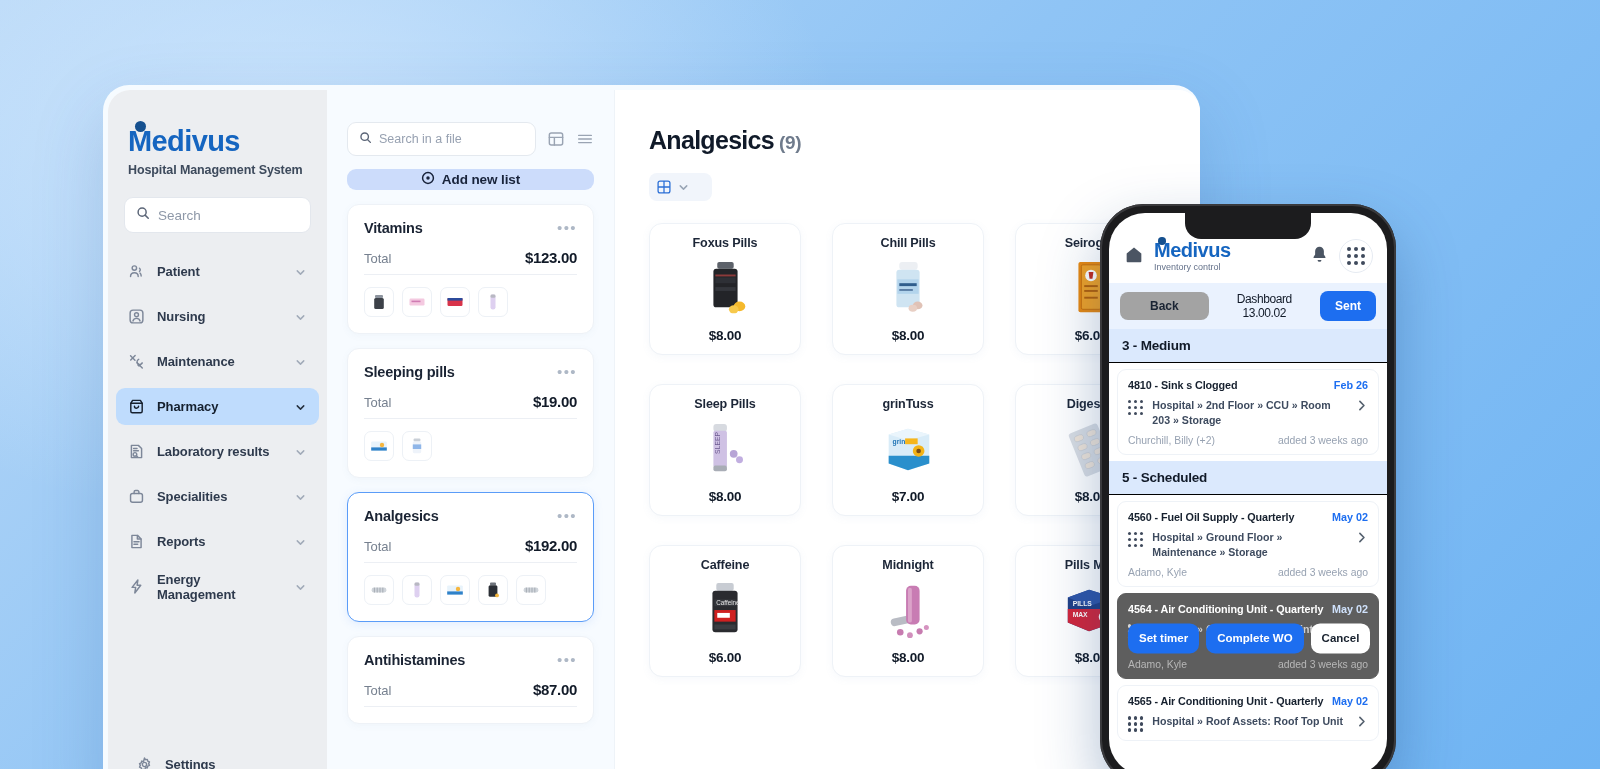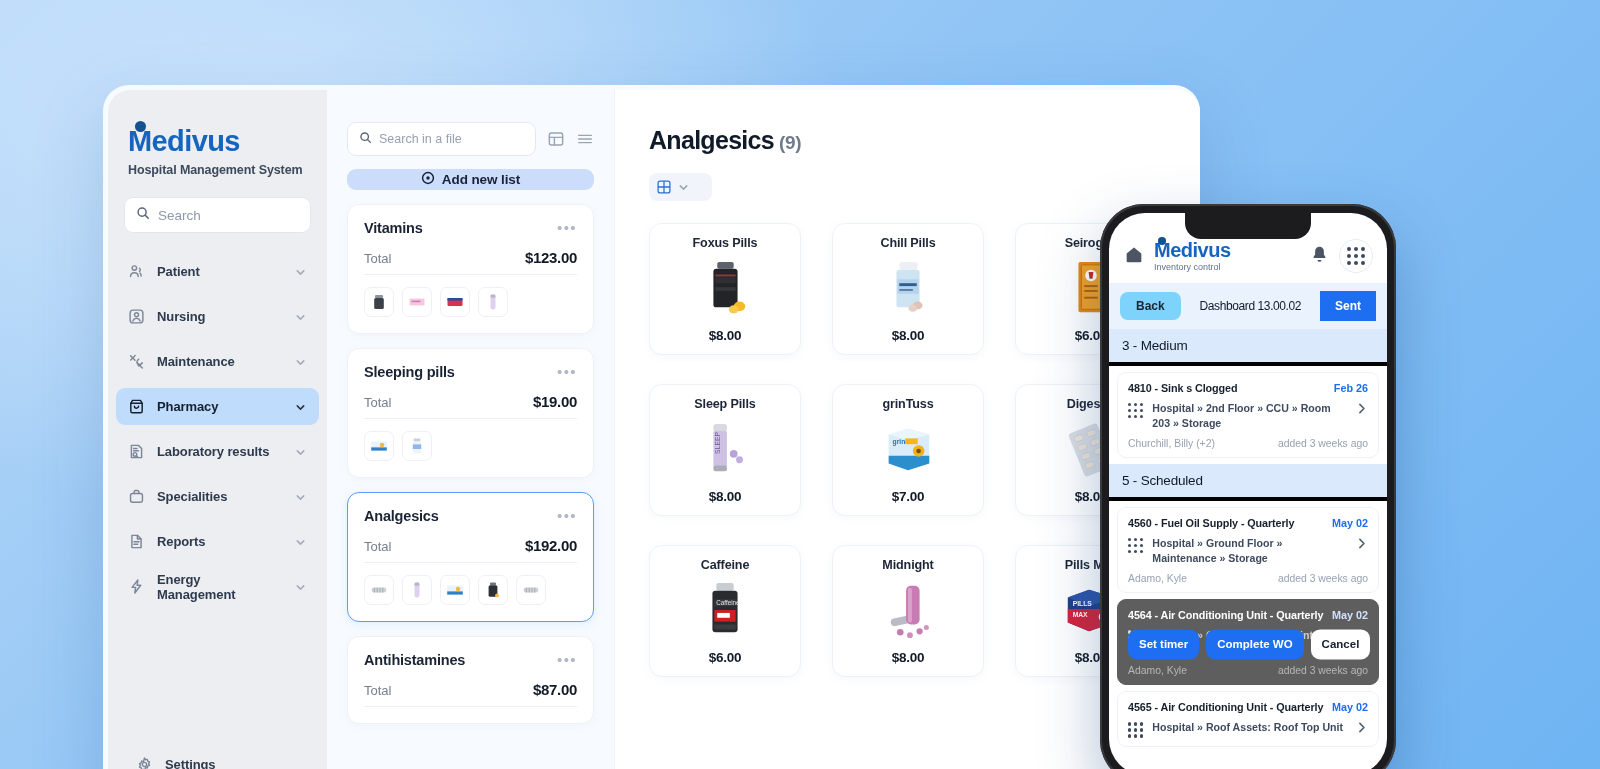--- a/index.html
+++ b/index.html
@@ -207,33 +207,33 @@
     display: flex; align-items: center; justify-content: center; cursor: pointer;
   }
   .grid-btn .g { display: grid; grid-template-columns: repeat(3, 4px); gap: 3px; }
   .grid-btn .g i { width: 4px; height: 4px; border-radius: 50%; background: #3f4a5c; display: block; }
 
   .ph-bar {
     background: #eaf2fe; display: flex; align-items: center; gap: 9px;
     padding: 8px 11px;
   }
   .ph-back {
-    background: #7dd3fc; border: none; border-radius: 8px; padding: 7px 16px;
+    background: #a3a3a3; border: none; border-radius: 8px; padding: 7px 30px;
     font-size: 12px; font-weight: 700; color: #1a2433; font-family: inherit; cursor: pointer;
   }
   .ph-bar-title { flex: 1; text-align: center; font-size: 12px; font-weight: 400; color: #111a28; letter-spacing: -.4px; }
   .ph-sent {
-    background: #1d6ef0; border: none; border-radius: 0; padding: 8px 15px;
+    background: #1d6ef0; border: none; border-radius: 8px; padding: 8px 15px;
     font-size: 12px; font-weight: 700; color: #fff; font-family: inherit; cursor: pointer;
   }
 
   .sec-head {
     background: #dbe9fd; padding: 9px 13px;
-    font-size: 13.5px; font-weight: 400; color: #111a28; letter-spacing: -.2px;
-    border-bottom: 4px solid #000000;
+    font-size: 13.5px; font-weight: 700; color: #111a28; letter-spacing: -.2px;
+    border-bottom: 1px solid #000000;
   }
   .wo {
     background: #fff; margin: 6px 8px; border: 1px solid #eef2f7;
     border-radius: 9px; padding: 9px 10px 8px 10px; position: relative;
   }
   .wo-top { display: flex; align-items: center; justify-content: space-between; }
   .wo-id { font-size: 10.8px; font-weight: 700; color: #16202e; letter-spacing: -.1px; }
   .wo-date { font-size: 10.8px; font-weight: 700; color: #1d6ef0; }
   .wo-mid { display: flex; align-items: flex-start; gap: 9px; margin-top: 7px; }
   .dotgrid { display: grid; grid-template-columns: repeat(3, 3.4px); gap: 2.6px; flex: none; margin-top: 2px; }

